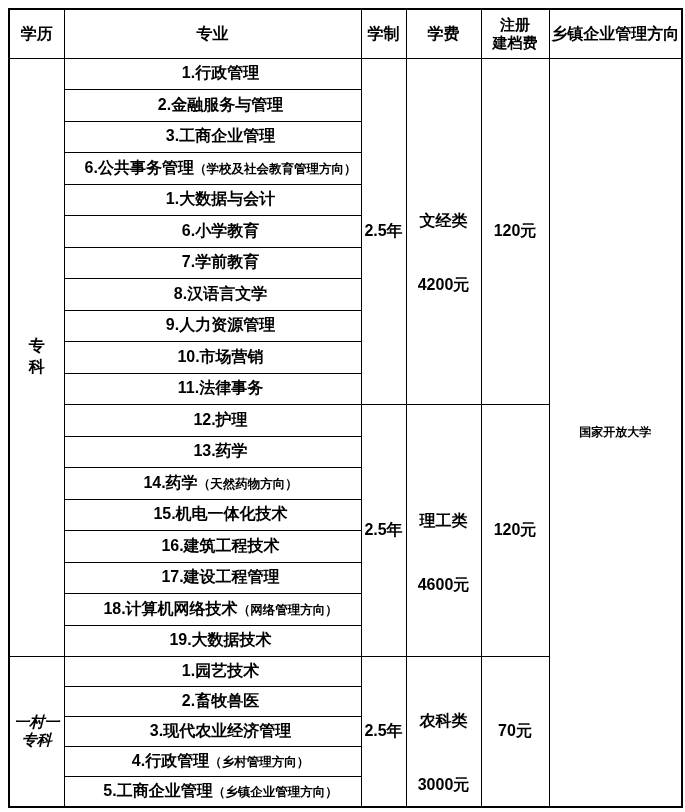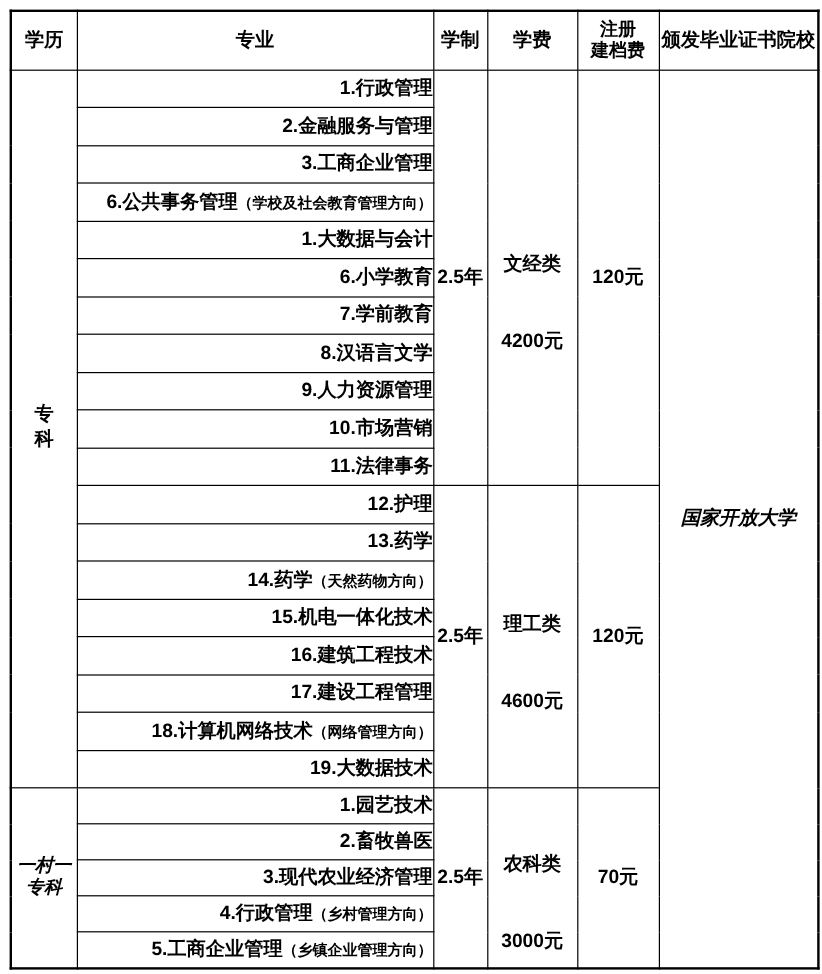--- a/index.html
+++ b/index.html
@@ -34,35 +34,35 @@
   .fee-table th {
     font-size: 16px;
     text-align: center;
     font-weight: bold;
     line-height: 1.15;
   }
   .fee-table th .sub { font-size: 15px; line-height: 1.2; }
   tr.s1 { height: 31.5px; }
   tr.s2 { height: 30px; }
   td.major {
-    text-align: right;
+    text-align: center;
     padding-left: 16px;
     font-size: 16px;
     white-space: nowrap;
   }
   td.major .note { font-size: 12.5px; }
   td.c {
     text-align: center;
     font-size: 16px;
   }
   td.c .fee-line { line-height: 1.25; margin-top: 44px; }
   td.level { text-align: center; }
   td.level .lv-line { line-height: 1.3; font-size: 16px; text-align: center; }
   td.level.small .lv-line { font-size: 15px; line-height: 1.25; font-style: italic; }
-  td.inst { font-size: 16px; font-style: italic; }
+  td.inst { font-size: 12px; }
 </style>
 </head>
 <body>
 
 <div class="page">
   <table class="fee-table">
     <colgroup>
       <col style="width:55px">
       <col style="width:297px">
       <col style="width:45px">
@@ -73,21 +73,21 @@
     <thead>
       <tr>
         <th>学历</th>
         <th>专业</th>
         <th>学制</th>
         <th>学费</th>
         <th>
           <div class="sub">注册</div>
           <div class="sub">建档费</div>
         </th>
-        <th>颁发毕业证书院校</th>
+        <th>乡镇企业管理方向</th>
       </tr>
     </thead>
     <tbody>
       <tr class="s1">
         <td class="level" rowspan="19">
           <div class="lv-line">专</div>
           <div class="lv-line">科</div>
         </td>
         <td class="major"><span>1.行政管理</span><span class="note"></span></td>
         <td class="c" rowspan="11">2.5年</td>

